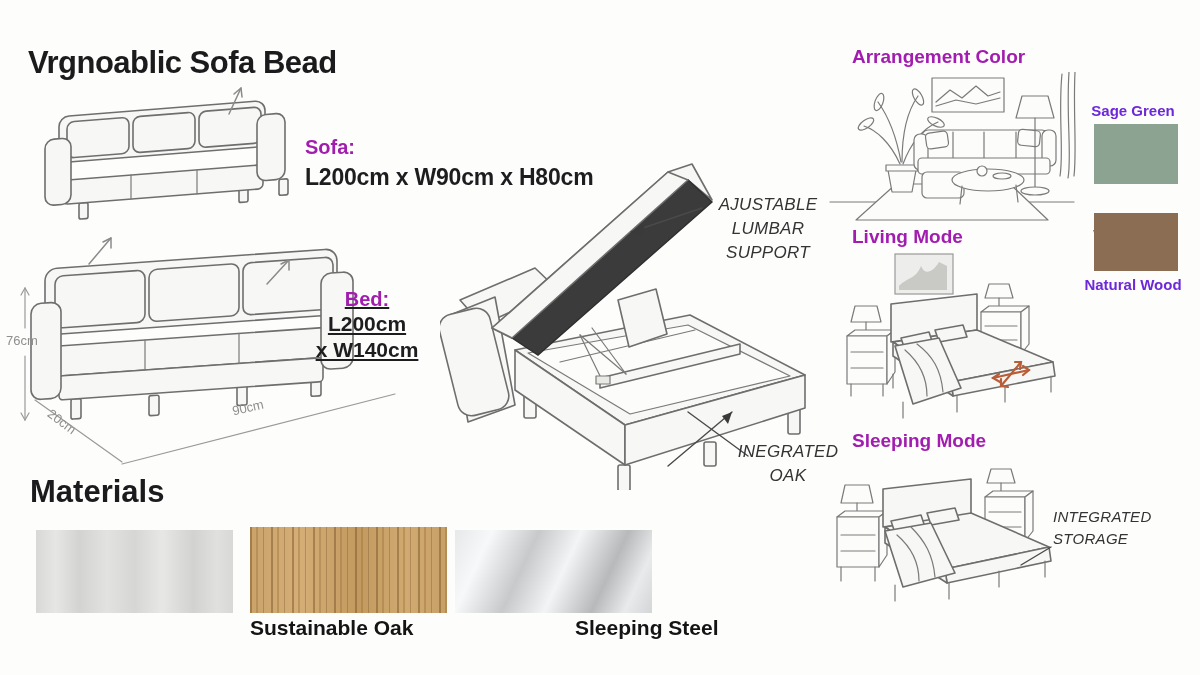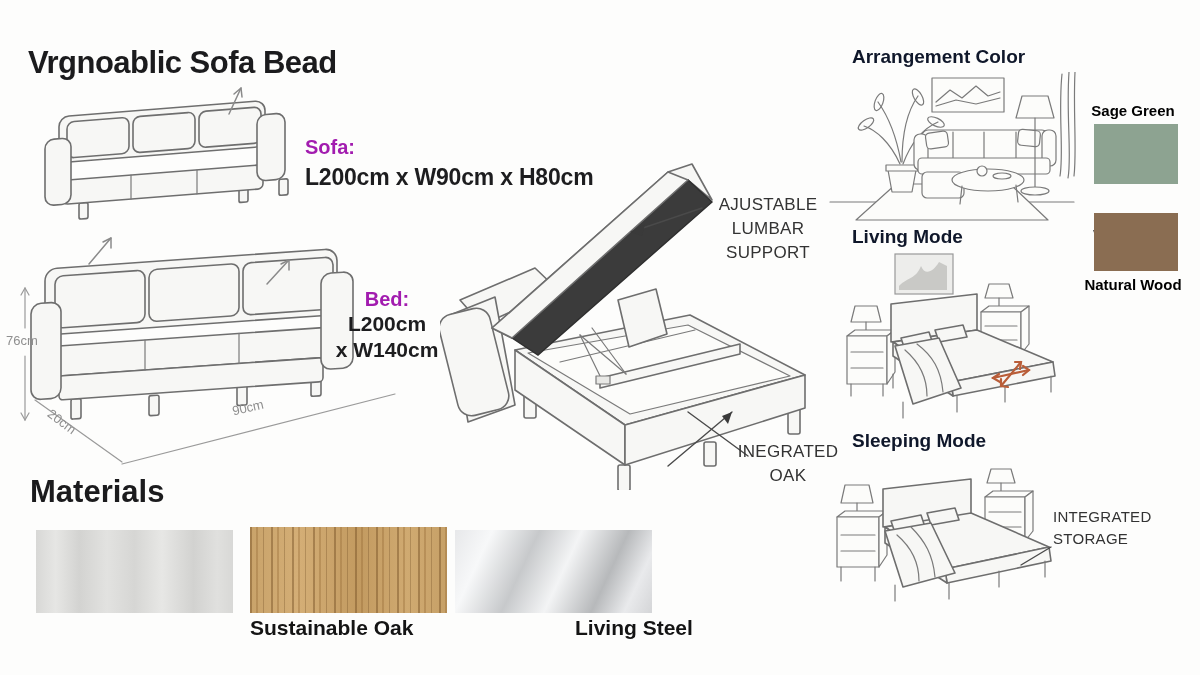--- a/index.html
+++ b/index.html
@@ -7,24 +7,24 @@
     position:relative;width:1200px;height:675px;background:#fdfdfc;
     font-family:"Liberation Sans",sans-serif;color:#1d1d1f;overflow:hidden;
   }
   .abs{position:absolute;}
   .title{font-size:31px;font-weight:700;letter-spacing:-0.5px;color:#1b1b1d;}
   .spec-label{font-size:20px;font-weight:700;color:#a21caf;}
   .spec-dims{font-size:23px;font-weight:600;color:#1d1d1f;letter-spacing:-0.2px;}
   .bed-block{width:110px;text-align:center;}
   .bed-line{font-size:21px;font-weight:600;line-height:26px;}
   .dim-label{font-size:13px;color:#8f8f8f;font-weight:400;}
-  .callout{font-size:17px;font-weight:500;color:#333;letter-spacing:.3px;line-height:1.4;text-align:center;}
+  .callout{font-size:17px;font-weight:500;color:#333;letter-spacing:.3px;line-height:1.4;text-align:center;font-style:italic;}
   .callout.small{font-size:15px;text-align:left;line-height:1.45;}
-  .section-heading{font-size:19px;font-weight:700;color:#0f172a;}
-  .swatch-label{font-size:15px;font-weight:700;color:#000000;width:100px;text-align:center;}
+  .section-heading{font-size:19px;font-weight:700;color:#a21caf;}
+  .swatch-label{font-size:15px;font-weight:700;color:#6d28d9;width:100px;text-align:center;}
   .color-swatch{width:84px;height:60px;}
   .materials-heading{font-size:31px;font-weight:700;color:#1b1b1d;}
   .materials-size{font-size:25px;font-weight:600;color:#1d1d1f;}
   .material-swatch{width:197px;height:83px;}
   .swatch-linen{background:linear-gradient(90deg,#d8d8d6 0%,#e6e6e4 10%,#d3d3d1 22%,#e2e2e0 36%,#d6d6d4 50%,#e7e7e5 64%,#d2d2d0 80%,#e0e0de 92%,#d8d8d6 100%);}
   .swatch-oak{background:
     repeating-linear-gradient(90deg,rgba(116,79,36,.45) 0 2px,rgba(0,0,0,0) 2px 6px,rgba(146,103,50,.35) 6px 8px,rgba(0,0,0,0) 8px 13px,rgba(104,70,30,.3) 13px 14px,rgba(0,0,0,0) 14px 21px),
     linear-gradient(90deg,#c9a36a 0%,#d4ae76 25%,#c29a60 55%,#d0aa71 80%,#c6a067 100%);}
   .swatch-steel{background:linear-gradient(115deg,#e7e8ea 0%,#f7f8f9 16%,#c7c9cb 36%,#f3f4f5 54%,#b7b9bb 74%,#e9eaec 88%,#d4d5d7 100%);}
   .material-name{font-size:21px;font-weight:700;color:#141414;}
@@ -97,21 +97,21 @@
     </g>
   </svg>
 
   <div class="abs dim-label" style="left:6px;top:333px;">76cm</div>
   <div class="abs dim-label" style="left:46px;top:414px;transform:rotate(37deg);">20cm</div>
   <div class="abs dim-label" style="left:232px;top:400px;transform:rotate(-13deg);">90cm</div>
 
   <div class="abs spec-label" style="left:305px;top:136px;">Sofa:</div>
   <div class="abs spec-dims" style="left:305px;top:164px;">L200cm x W90cm x H80cm</div>
 
-  <div class="abs bed-block" style="left:332px;top:288px;">
+  <div class="abs bed-block" style="left:312px;top:288px;text-decoration:underline;">
     <div class="spec-label">Bed:</div>
     <div class="bed-line">L200cm</div>
     <div class="bed-line">x W140cm</div>
   </div>
 
   <svg class="abs" style="left:440px;top:150px;" width="410" height="340" viewBox="0 0 410 340">
 
     <g>
       <rect class="sketch" x="84" y="240" width="12" height="28" rx="2"></rect>
       <rect class="sketch" x="178" y="315" width="12" height="26" rx="2"></rect>
@@ -327,15 +327,15 @@
   <div class="abs color-swatch" style="left: 1094px; top: 213px; height: 58px; background: rgb(138, 109, 82);"></div>
   <div class="abs swatch-label" style="left:1083px;top:276px;">Natural Wood</div>
 
   <div class="abs materials-heading" style="left:30px;top:474px;">Materials</div>
 
   <div class="abs material-swatch swatch-linen" style="left:36px;top:530px;"></div>
   <div class="abs material-swatch swatch-oak" style="left:250px;top:527px;height:86px;"></div>
   <div class="abs material-swatch swatch-steel" style="left:455px;top:530px;"></div>
 
   <div class="abs material-name" style="left:250px;top:616px;">Sustainable Oak</div>
-  <div class="abs material-name" style="left:575px;top:616px;">Living Steel</div>
+  <div class="abs material-name" style="left:575px;top:616px;">Sleeping Steel</div>
 
 </div>
 
 </body></html>

